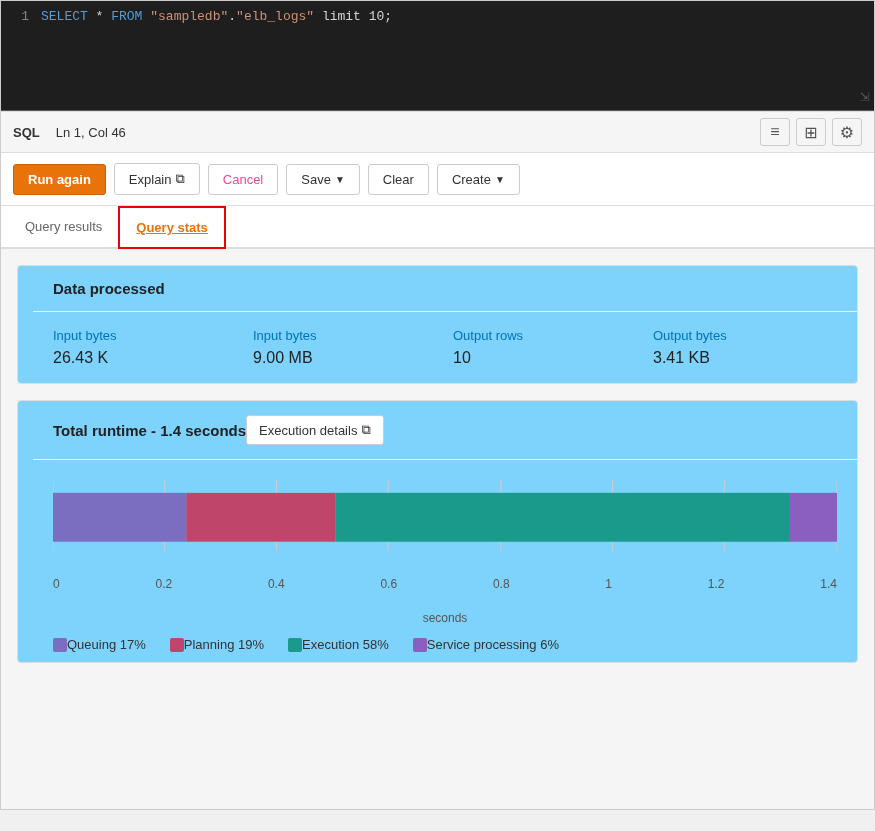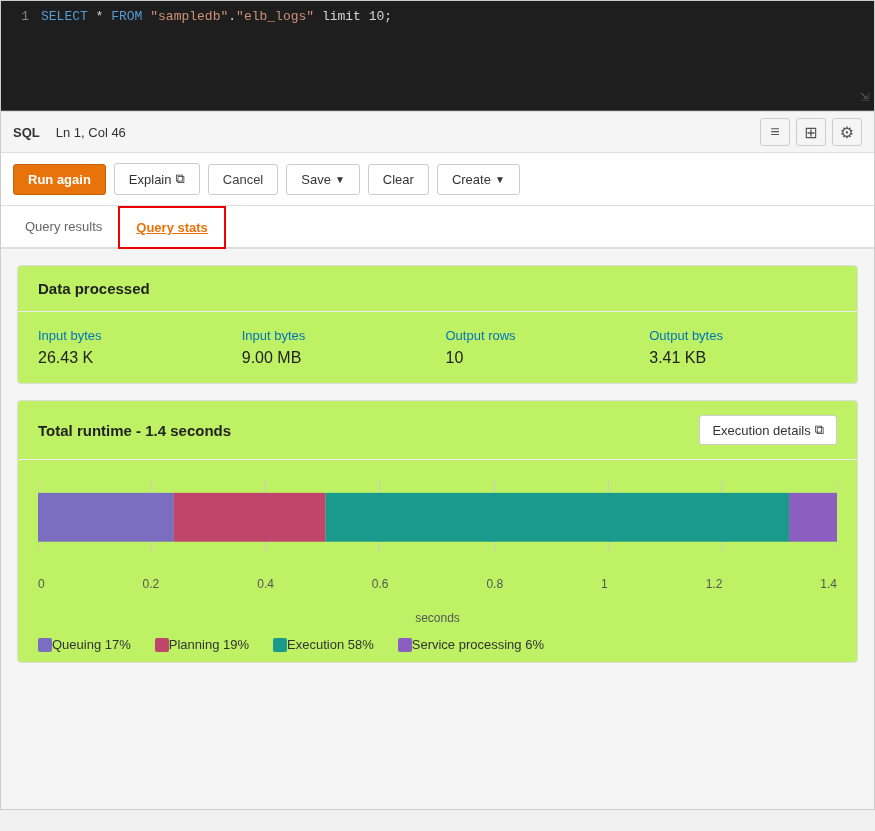--- a/index.html
+++ b/index.html
@@ -116,21 +116,21 @@
       align-items: center;
       gap: 4px;
     }
     .btn-primary {
       background: #e8730a;
       color: #fff;
       border: 1px solid #c96008;
       font-weight: bold;
     }
     .btn-disabled {
-      color: #404040;
+      color: #ec4899;
       cursor: default;
     }
     .dropdown-arrow { font-size: 10px; }
 
     
     .tabs-bar {
       background: #fff;
       display: flex;
       align-items: stretch;
       border-bottom: 2px solid #ddd;
@@ -156,24 +156,25 @@
 
     
     .content-area {
       padding: 16px;
       background: #f5f5f5;
       min-height: 560px;
     }
 
     
     .card {
-      background: #bef264;
+      background: #7dd3fc;
       border: 1px solid #ddd;
       border-radius: 4px;
       margin-bottom: 16px;
+      padding-left: 15px;
     }
     .card-header {
       padding: 14px 20px;
       border-bottom: 1px solid #eee;
       font-size: 15px;
       font-weight: bold;
       color: #222;
     }
     .card-body {
       padding: 16px 20px;
@@ -194,21 +195,20 @@
     .stat-value {
       font-size: 16px;
       color: #222;
       font-weight: 400;
     }
 
     
     .runtime-header {
       display: flex;
       align-items: center;
-      justify-content: space-between;
       padding: 14px 20px;
       border-bottom: 1px solid #eee;
     }
     .runtime-title {
       font-size: 15px;
       font-weight: bold;
       color: #222;
     }
     .exec-details-btn {
       padding: 6px 12px;

